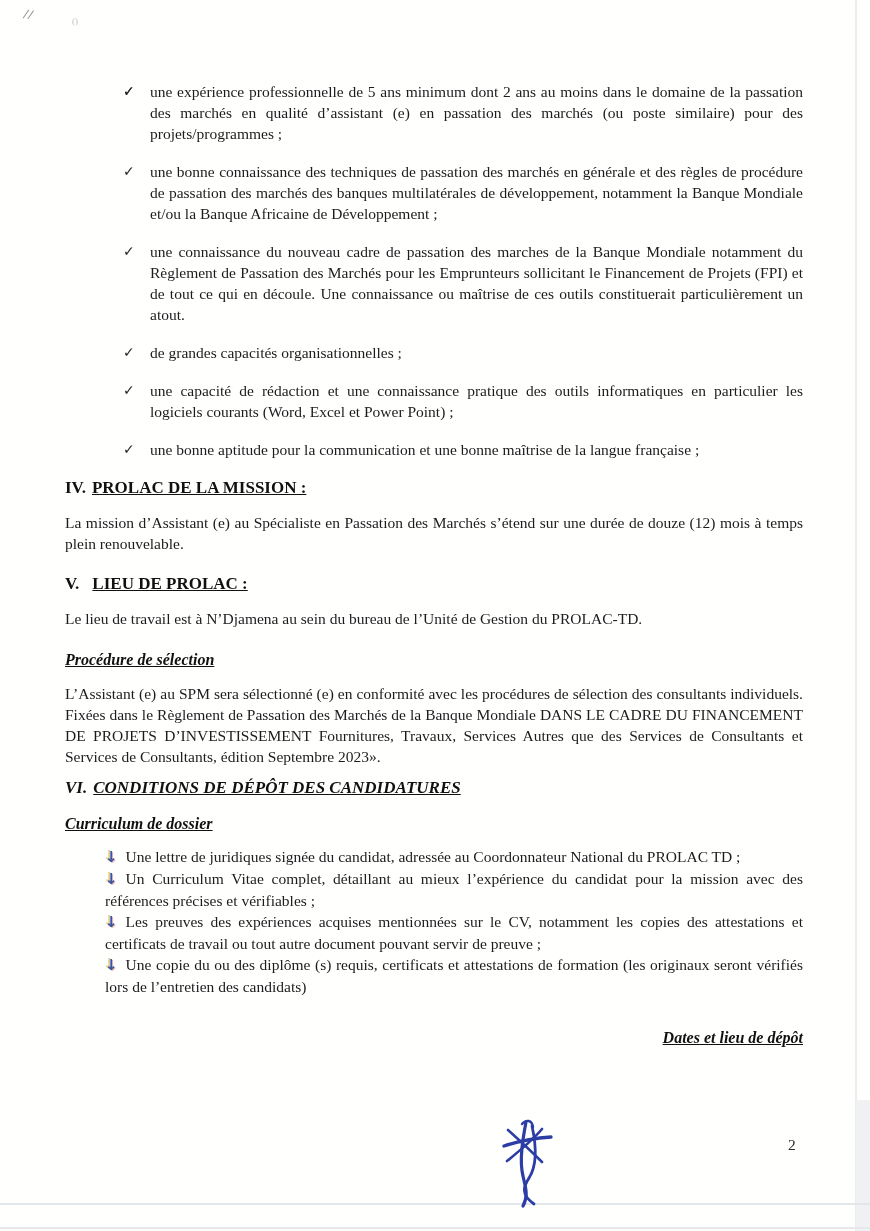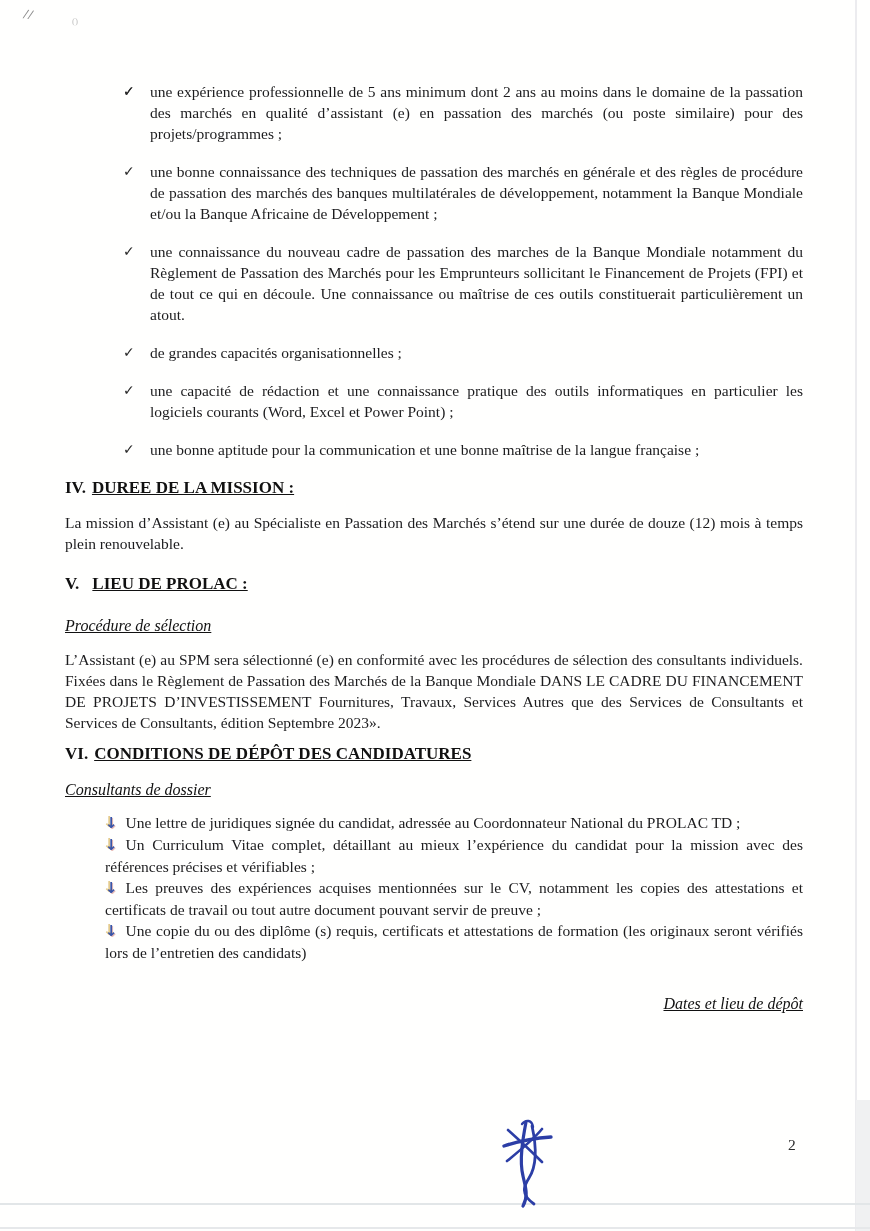--- a/index.html
+++ b/index.html
@@ -64,21 +64,21 @@
   .sec-heading {
     font-weight: bold; font-size: 17px; line-height: 22px;
     margin: 14px 0 0 0; color: #111;
   }
   .sec-heading .sec-num { margin-right: 6px; text-align: right; }
   .sec-heading .sec-num.wide { margin-right: 13px; }
   .sec-heading .sec-title { text-decoration: underline; }
 
   
   .sub-heading {
-    font-weight: normal; font-style: italic; font-size: 16px;
+    font-weight: bold; font-style: italic; font-size: 16px;
     text-decoration: underline;
     margin: 20px 0 0 0; color: #111;
   }
 
   p.body-par {
     margin: 13px 0 0 0;
     text-align: justify;
   }
 
   
@@ -142,36 +142,37 @@
         <span class="check">✓</span>
         <span>une capacité de rédaction et une connaissance pratique  des outils informatiques en particulier les logiciels courants (Word, Excel et Power Point) ;</span>
       </li>
       <li>
         <span class="check">✓</span>
         <span>une bonne aptitude pour la communication et une bonne maîtrise de la langue française ;</span>
       </li>
     </ul>
 
     <div class="sec-heading">
-      <span class="sec-num">IV.</span><span class="sec-title">DUREE DE LA MISSION :</span>
+      <span class="sec-num">IV.</span><span class="sec-title">PROLAC DE LA MISSION :</span>
     </div>
     <p class="body-par">La mission d’Assistant (e) au Spécialiste en Passation des Marchés s’étend sur une durée de douze (12) mois à temps plein renouvelable.</p>
 
     <div class="sec-heading" style="margin-top:19px;">
       <span class="sec-num wide">V.</span><span class="sec-title">LIEU DE PROLAC :</span>
     </div>
+    <p class="body-par">Le lieu de travail est à N’Djamena au sein du bureau de l’Unité de Gestion du PROLAC-TD.</p>
 
     <div class="sub-heading">Procédure de sélection</div>
     <p class="body-par">L’Assistant (e) au SPM sera sélectionné (e) en conformité avec les procédures de sélection des consultants individuels. Fixées dans le Règlement de Passation des Marchés de la Banque Mondiale DANS LE CADRE DU FINANCEMENT DE PROJETS D’INVESTISSEMENT Fournitures, Travaux, Services Autres que des Services de Consultants et Services de Consultants, édition Septembre 2023».</p>
 
-    <div class="sec-heading" style="margin-top:10px;">
+    <div class="sec-heading" style="margin-top:10px;font-style:italic;">
       <span class="sec-num">VI.</span><span class="sec-title">CONDITIONS DE DÉPÔT DES CANDIDATURES</span>
     </div>
 
-    <div class="sub-heading" style="margin-top:14px;">Consultants de dossier</div>
+    <div class="sub-heading" style="margin-top:14px;">Curriculum de dossier</div>
 
     <div class="arrow-list">
       <div class="arrow-item">
         <span class="arrow">↓</span><span>Une lettre de juridiques signée du candidat, adressée au Coordonnateur National du PROLAC TD ;</span>
       </div>
       <div class="arrow-item">
         <span class="arrow">↓</span><span>Un Curriculum Vitae complet, détaillant au mieux l’expérience du candidat pour la mission avec des références précises et vérifiables ;</span>
       </div>
       <div class="arrow-item">
         <span class="arrow">↓</span><span>Les preuves des expériences acquises mentionnées sur le CV, notamment les copies des attestations et certificats de travail ou tout autre document pouvant servir de preuve ;</span>

